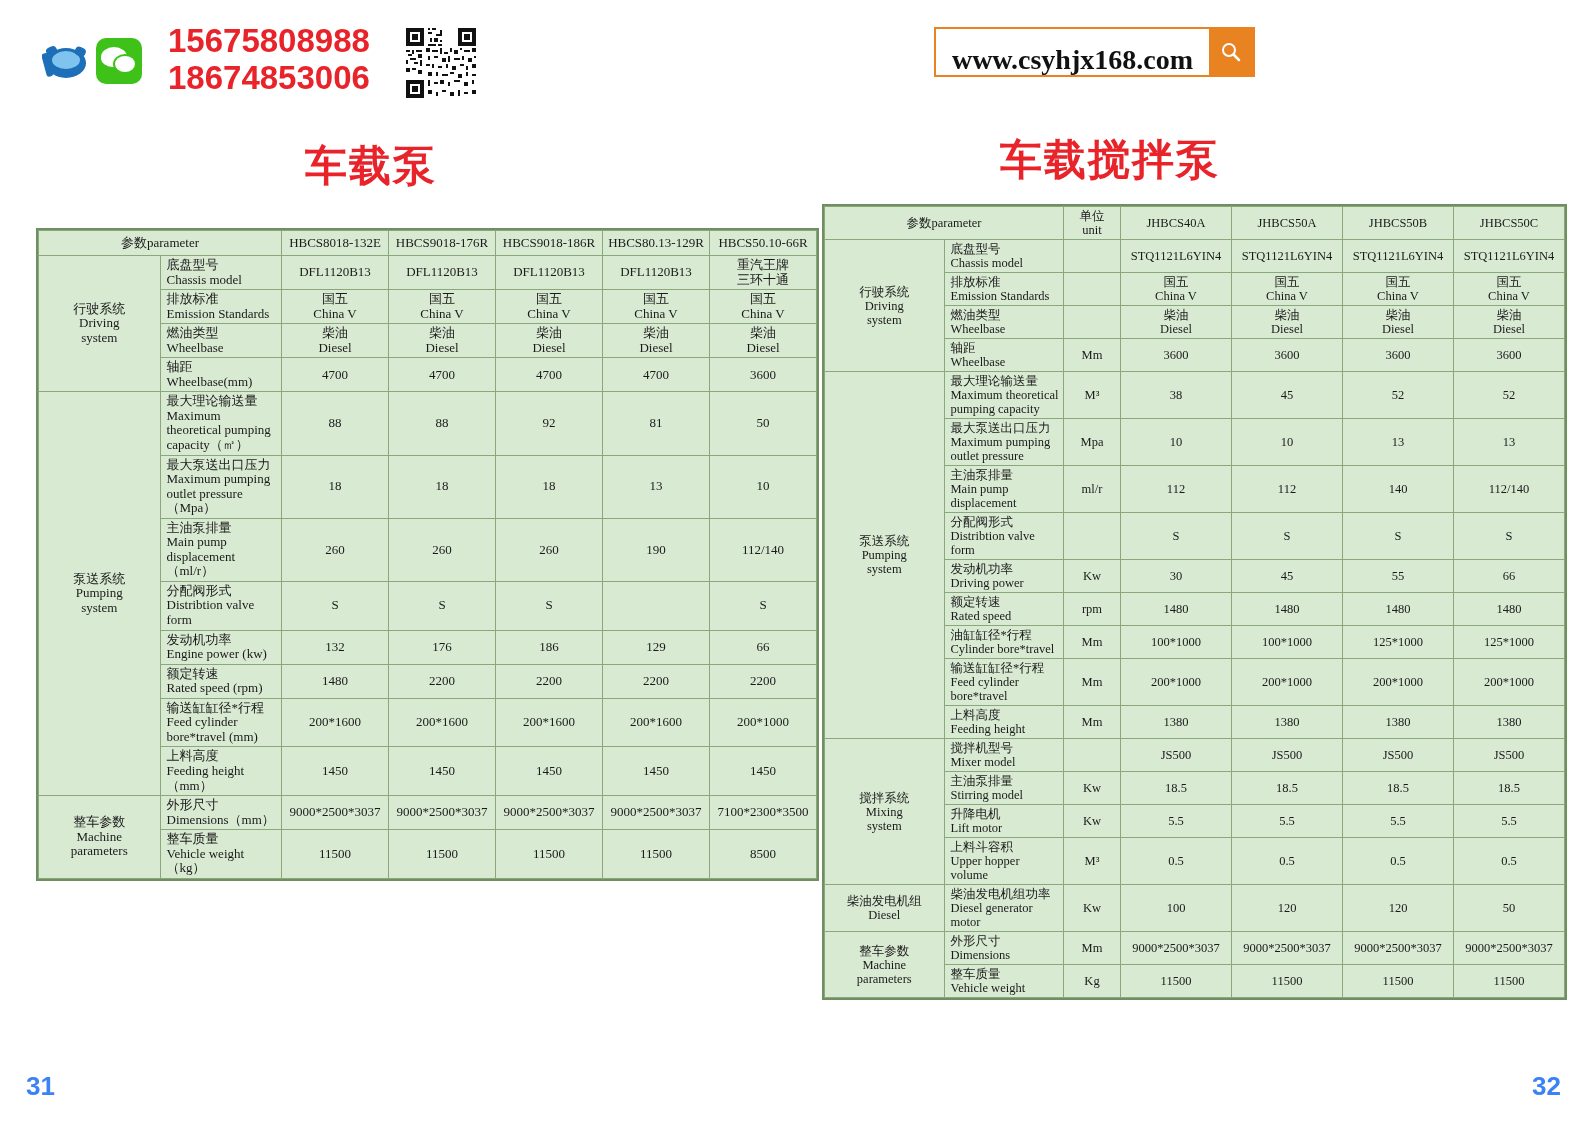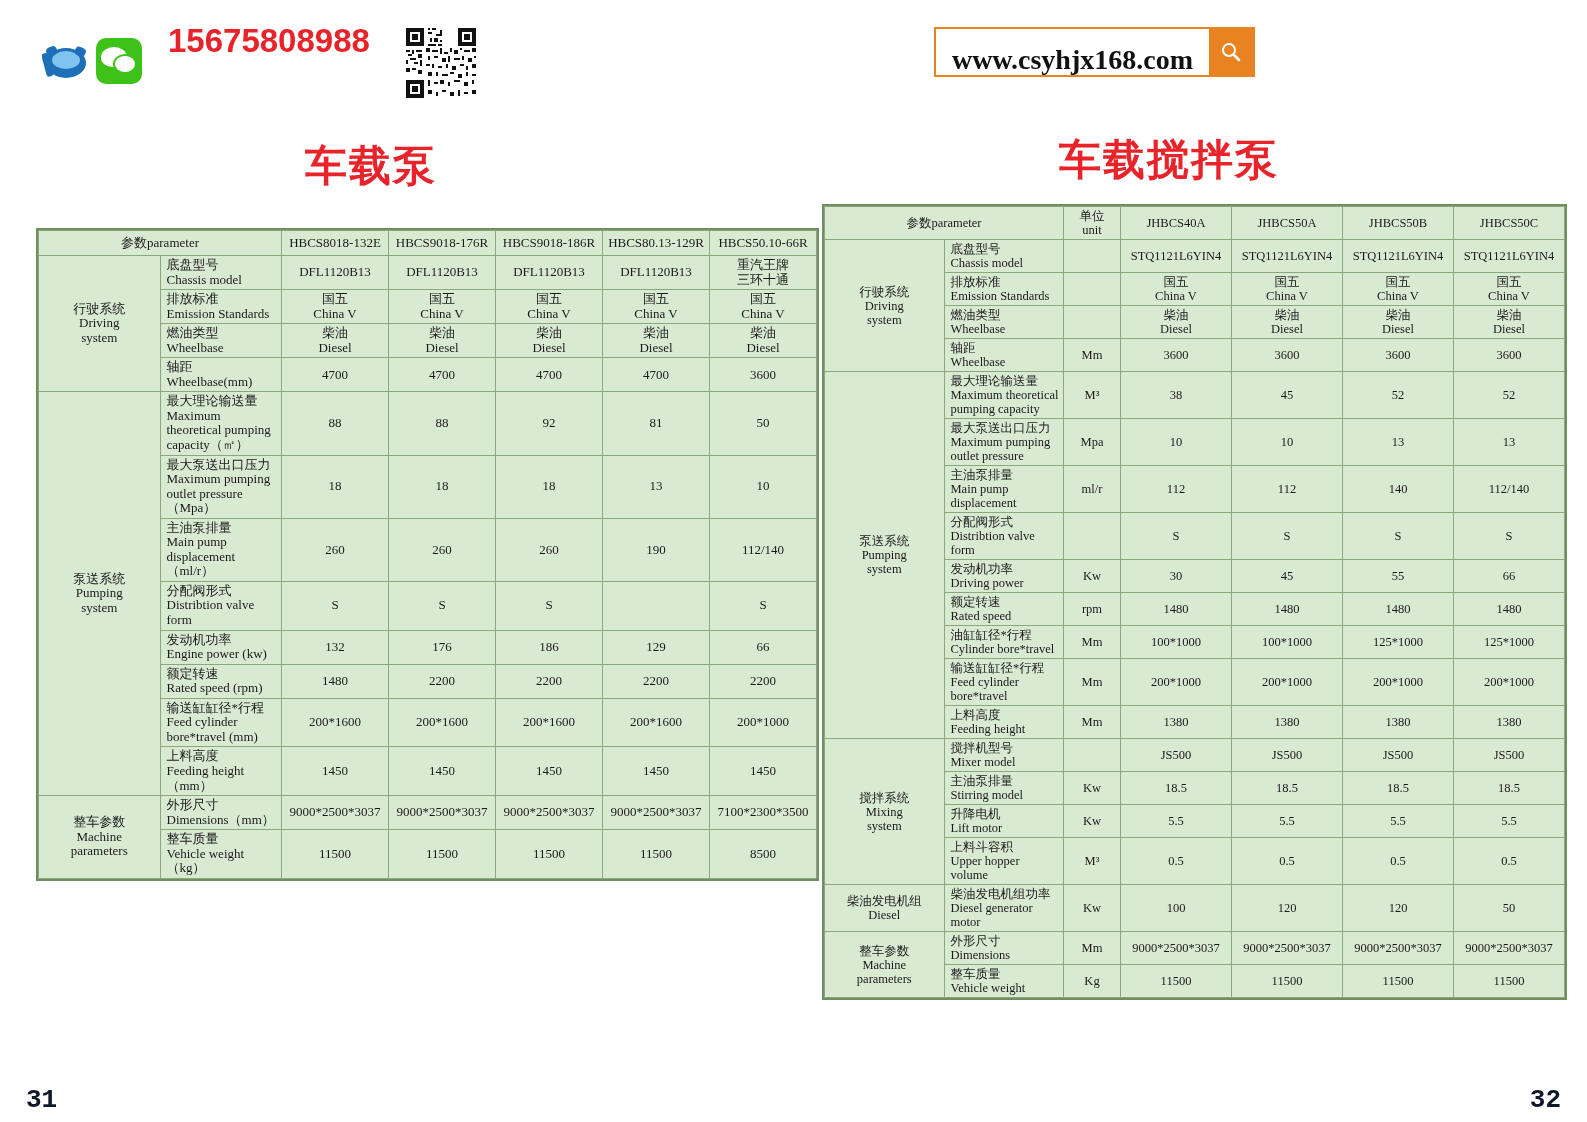--- a/index.html
+++ b/index.html
@@ -110,21 +110,21 @@
   
   .page-title {
     position: absolute;
     color: #e8232a;
     font-family: "Liberation Sans", sans-serif;
     font-weight: bold;
     font-size: 42px;
     letter-spacing: 2px;
   }
   #title-left { left: 305px; top: 138px; }
-  #title-right { left: 1059px; top: 132px; }
+  #title-right { left: 1000px; top: 132px; }
 
   
   table {
     border-collapse: collapse;
     table-layout: fixed;
     background: #0f172a;
   }
   td {
     border: 1px solid #8aa87c;
     text-align: center;
@@ -165,25 +165,25 @@
   }
   #table-right {
     width: 700px;
     font-size: 12.5px;
   }
   #table-right td { height: 19px; }
 
   
   .page-num {
     position: absolute;
-    font-family: Liberation Mono, monospace;
+    font-family: Liberation Sans, sans-serif;
     font-size: 26px;
     font-weight: bold;
-    color: #0f172a;
-    bottom: 7px;
+    color: #3b82f6;
+    bottom: 20px;
   }
   #page-num-left { left: 26px; }
   #page-num-right { right: 26px; }
 </style>
 </head>
 <body>
 
 <div class="header">
   <div class="phone-icons">
     <span class="tel-icon">
@@ -193,20 +193,21 @@
         <rect x="4" y="8" width="11" height="9" rx="4" fill="#1d6fb8" transform="rotate(-25 9 12)"></rect>
         <rect x="33" y="8" width="11" height="9" rx="4" fill="#1d6fb8" transform="rotate(25 38 12)"></rect>
         <rect x="2" y="14" width="7" height="24" rx="3" fill="#1d6fb8" transform="rotate(-15 5 26)"></rect>
       </svg>
     </span>
     <span class="wechat-icon"></span>
   </div>
 
   <div class="phones">
     <div>15675808988</div>
+    <div>18674853006</div>
   </div>
 
   <div class="qr">
     <svg width="74" height="74" viewBox="0 0 37 37" shape-rendering="crispEdges">
       <rect width="37" height="37" fill="#ffffff"></rect>
       <g fill="#111111">
         <rect x="1" y="1" width="9" height="9"></rect>
           <rect x="3" y="3" width="5" height="5" fill="#ffffff"></rect>
           <rect x="4" y="4" width="3" height="3"></rect>
         <rect x="27" y="1" width="9" height="9"></rect>

